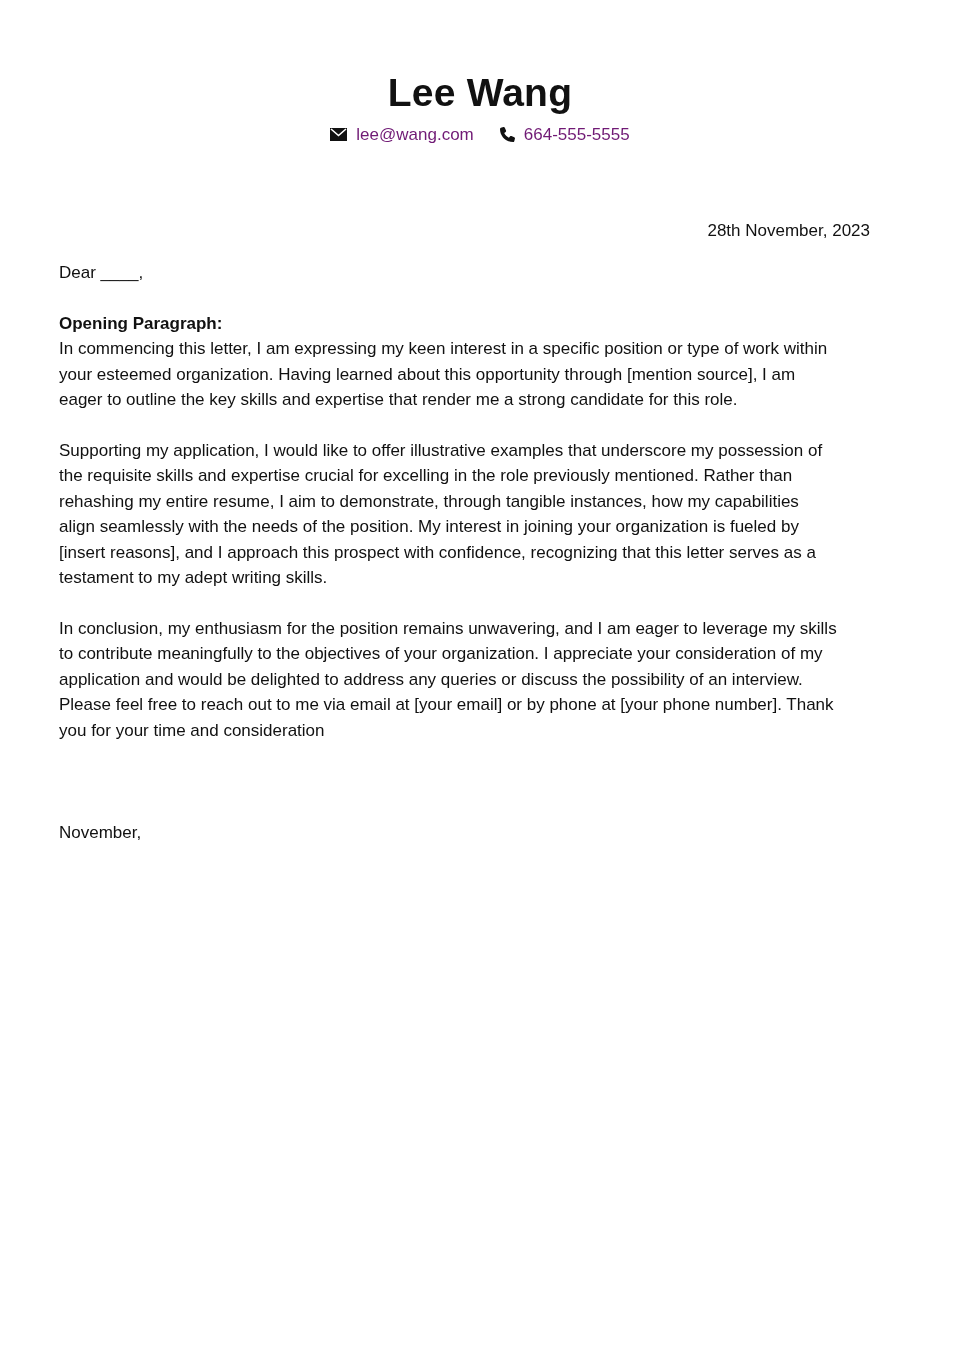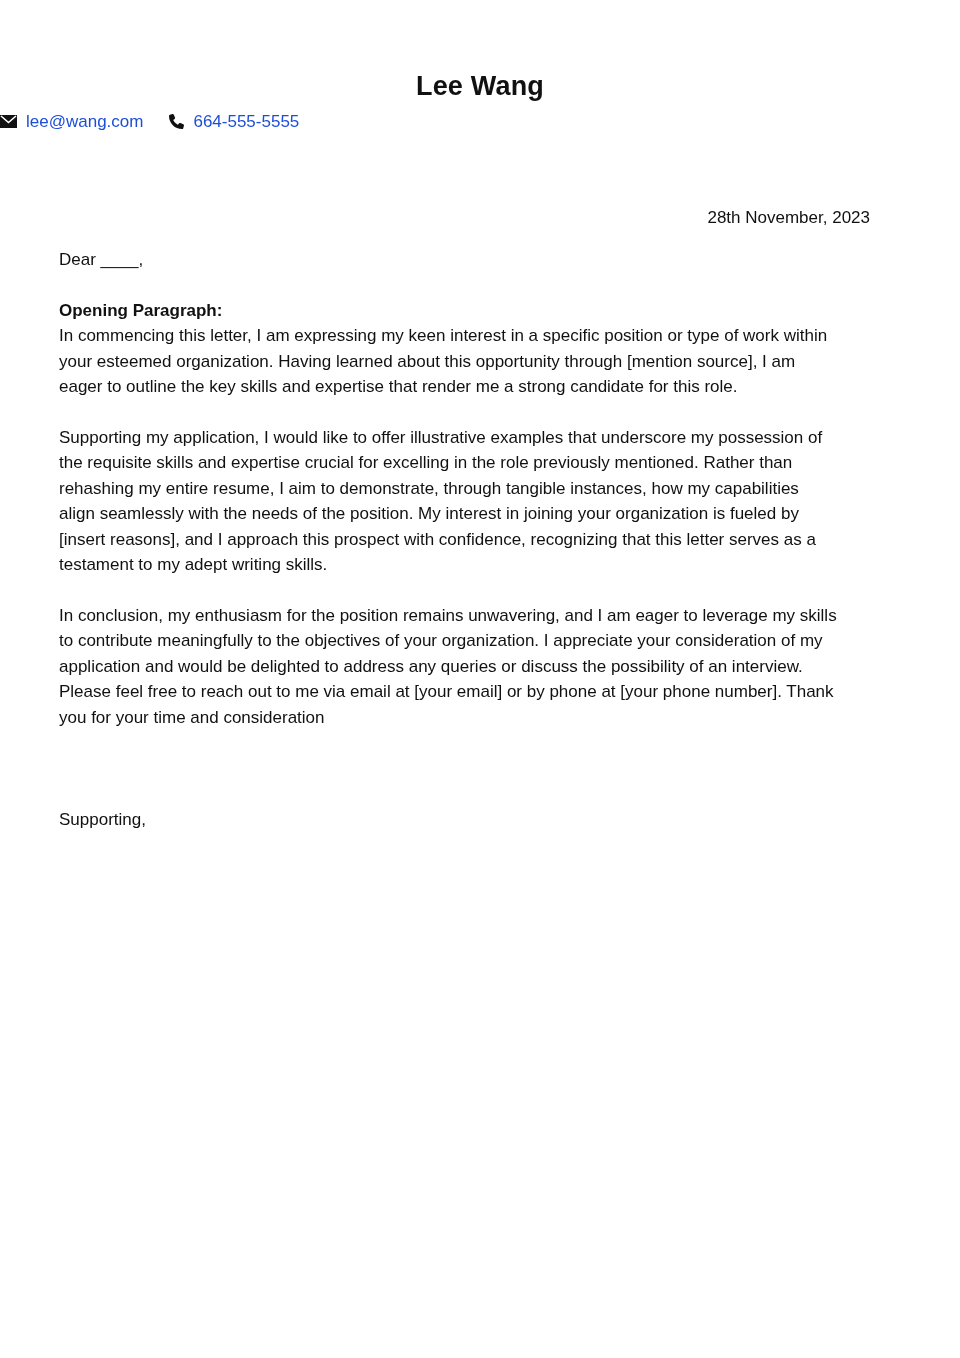--- a/index.html
+++ b/index.html
@@ -15,34 +15,34 @@
     width: 960px;
     height: 1358px;
     background: #ffffff;
     position: relative;
   }
   .letter-header {
     text-align: center;
     padding-top: 72px;
   }
   .person-name {
-    font-size: 27px;
+    font-size: 39px;
     font-weight: 700;
     letter-spacing: 0.2px;
     color: #111111;
     line-height: 1.1;
   }
   .contact-row {
     margin-top: 10px;
     display: flex;
-    justify-content: flex-start;
+    justify-content: center;
     align-items: center;
     gap: 26px;
     font-size: 17px;
-    color: #1d4ed8;
+    color: #701a75;
   }
   .contact-item {
     display: inline-flex;
     align-items: center;
     gap: 9px;
   }
   .contact-item svg { display: block; }
   .letter-body {
     padding: 0 90px 0 59px;
     font-size: 17px;
@@ -109,17 +109,17 @@
     </div>
 
     <div class="section">
       <div class="section-body">Supporting my application, I would like to offer illustrative examples that underscore my possession of the requisite skills and expertise crucial for excelling in the role previously mentioned. Rather than rehashing my entire resume, I aim to demonstrate, through tangible instances, how my capabilities align seamlessly with the needs of the position. My interest in joining your organization is fueled by [insert reasons], and I approach this prospect with confidence, recognizing that this letter serves as a testament to my adept writing skills.</div>
     </div>
 
     <div class="section">
       <div class="section-body">In conclusion, my enthusiasm for the position remains unwavering, and I am eager to leverage my skills to contribute meaningfully to the objectives of your organization. I appreciate your consideration of my application and would be delighted to address any queries or discuss the possibility of an interview. Please feel free to reach out to me via email at [your email] or by phone at [your phone number]. Thank you for your time and consideration</div>
     </div>
 
-    <div class="closing-line">Supporting,</div>
+    <div class="closing-line">November,</div>
 
   </div>
 
 </div>
 
 </body></html>

